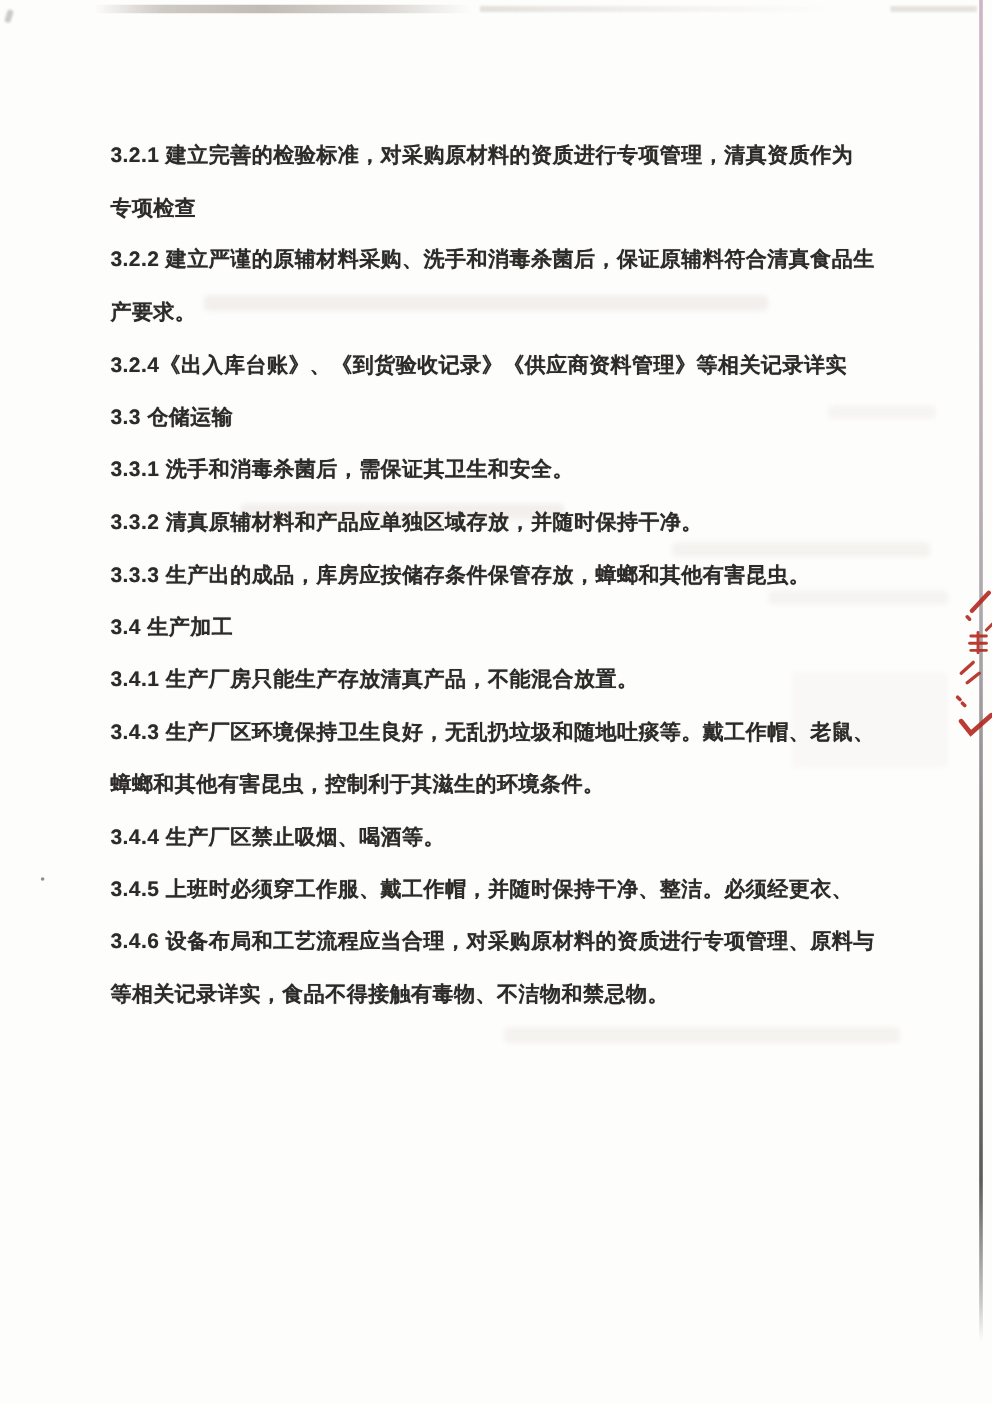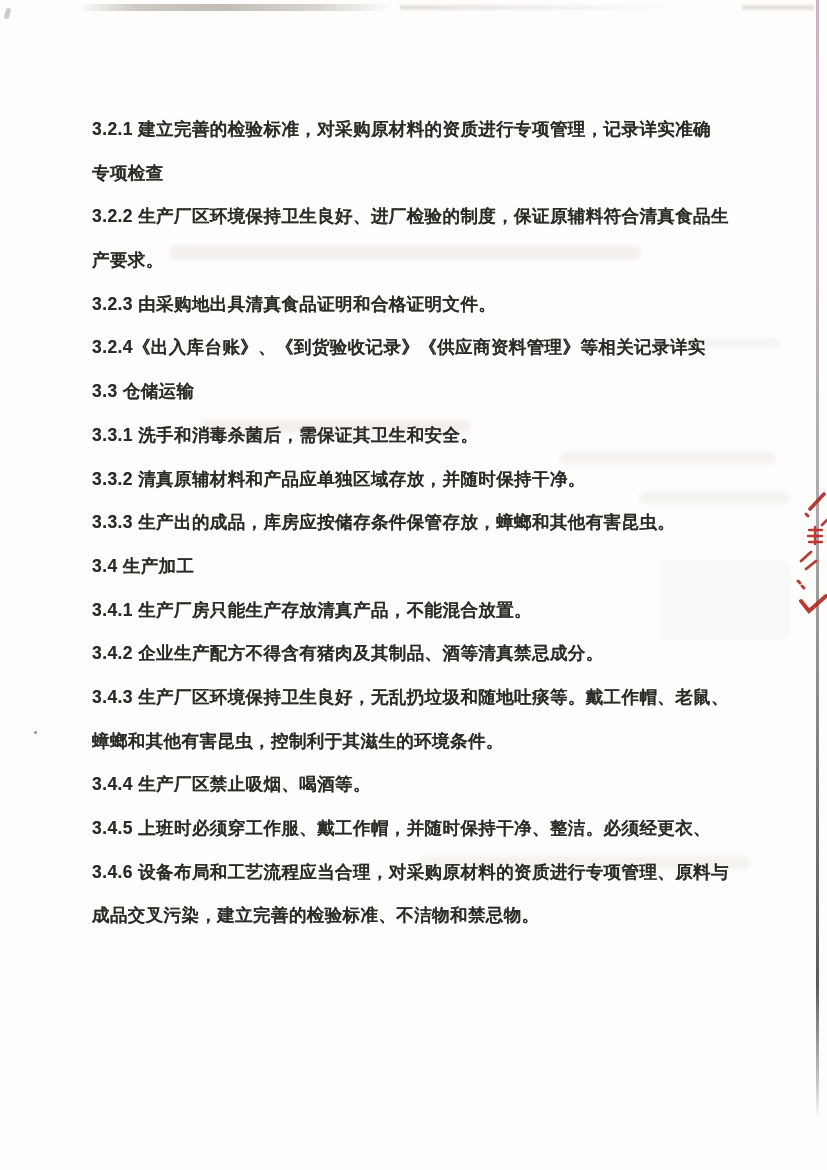--- a/index.html
+++ b/index.html
@@ -161,34 +161,32 @@
       <path d="M29,37 l5,-5" stroke-width="2.6"></path>
       <path d="M8,73 l10,-9" stroke-width="2.8"></path>
       <path d="M13,81 l10,-8" stroke-width="2.8"></path>
       <path d="M5,93 l2,2" stroke-width="3"></path>
       <path d="M9,98 l2,2" stroke-width="3"></path>
       <path d="M8,113 l8,10 l17,-15" stroke-width="4"></path>
     </g>
   </svg>
 
   <div class="doc-body">
-      <div class="doc-line">3.2.1 建立完善的检验标准，对采购原材料的资质进行专项管理，记录详实准确</div>
+      <div class="doc-line">3.2.1 建立完善的检验标准，对采购原材料的资质进行专项管理，清真资质作为</div>
       <div class="doc-line">专项检查</div>
-      <div class="doc-line">3.2.2 生产厂区环境保持卫生良好、进厂检验的制度，保证原辅料符合清真食品生</div>
+      <div class="doc-line">3.2.2 建立严谨的原辅材料采购、洗手和消毒杀菌后，保证原辅料符合清真食品生</div>
       <div class="doc-line">产要求。</div>
-      <div class="doc-line">3.2.3 由采购地出具清真食品证明和合格证明文件。</div>
       <div class="doc-line">3.2.4《出入库台账》、《到货验收记录》《供应商资料管理》等相关记录详实</div>
       <div class="doc-line">3.3 仓储运输</div>
       <div class="doc-line">3.3.1 洗手和消毒杀菌后，需保证其卫生和安全。</div>
       <div class="doc-line">3.3.2 清真原辅材料和产品应单独区域存放，并随时保持干净。</div>
       <div class="doc-line">3.3.3 生产出的成品，库房应按储存条件保管存放，蟑螂和其他有害昆虫。</div>
       <div class="doc-line">3.4 生产加工</div>
       <div class="doc-line">3.4.1 生产厂房只能生产存放清真产品，不能混合放置。</div>
-      <div class="doc-line">3.4.2 企业生产配方不得含有猪肉及其制品、酒等清真禁忌成分。</div>
       <div class="doc-line">3.4.3 生产厂区环境保持卫生良好，无乱扔垃圾和随地吐痰等。戴工作帽、老鼠、</div>
       <div class="doc-line">蟑螂和其他有害昆虫，控制利于其滋生的环境条件。</div>
       <div class="doc-line">3.4.4 生产厂区禁止吸烟、喝酒等。</div>
       <div class="doc-line">3.4.5 上班时必须穿工作服、戴工作帽，并随时保持干净、整洁。必须经更衣、</div>
       <div class="doc-line">3.4.6 设备布局和工艺流程应当合理，对采购原材料的资质进行专项管理、原料与</div>
-      <div class="doc-line">成品交叉污染，建立完善的检验标准、不洁物和禁忌物。</div>
+      <div class="doc-line">等相关记录详实，食品不得接触有毒物、不洁物和禁忌物。</div>
     </div>
 
 </div>
 
 </body></html>

